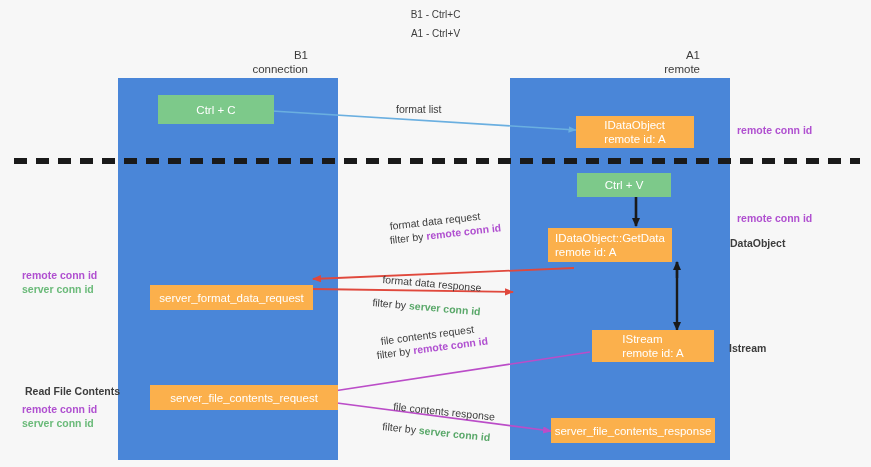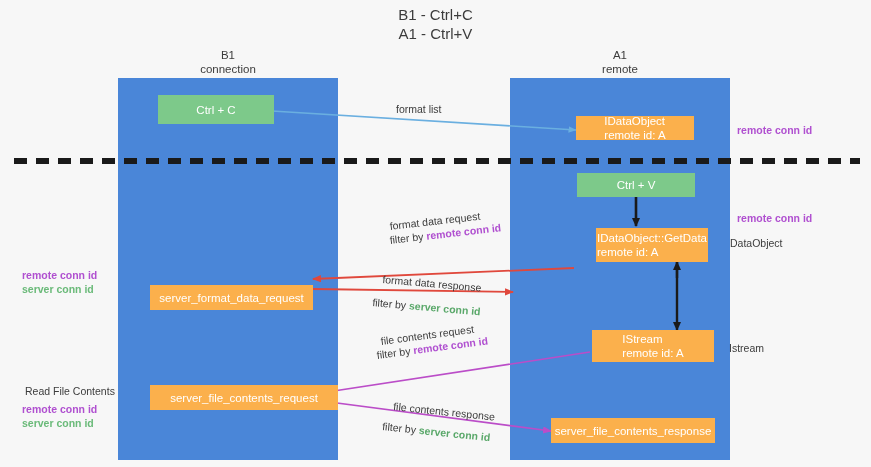--- a/index.html
+++ b/index.html
@@ -8,24 +8,24 @@
     width:871px;height:467px;position:relative;overflow:hidden;
     background:#f7f7f7;
     font-family:"Liberation Sans","DejaVu Sans",sans-serif;
     color:#3c3c3c;
   }
   #stage{position:absolute;left:0;top:0;width:871px;height:467px;}
   .lane{position:absolute;background:#4a86d8;}
   .svg-layer{position:absolute;left:0;top:0;width:871px;height:467px;pointer-events:none;}
   .title{
     position:absolute;left:0;top:5px;width:871px;text-align:center;
-    font-size:15px;line-height:19px;color:#3c3c3c;white-space:pre;
+    font-size:10px;line-height:19px;color:#3c3c3c;white-space:pre;
   }
   .lane-head{
-    position:absolute;text-align:center;font-size:11.5px;line-height:14px;
+    position:absolute;text-align:right;font-size:11.5px;line-height:14px;
     color:#3c3c3c;white-space:pre;
   }
   .node{
     position:absolute;box-sizing:border-box;display:flex;
     align-items:center;justify-content:center;text-align:left;
     color:#ffffff;font-size:11.5px;line-height:14px;white-space:pre;
     padding:2px 4px;
   }
   .node.green{background:#7dc98a;}
   .node.orange{background:#fbb04c;}
@@ -33,21 +33,21 @@
     position:absolute;font-size:10.5px;line-height:13px;color:#3c3c3c;
     white-space:nowrap;
   }
   .edge-label .hl-purple{color:#b050d0;font-weight:bold;}
   .edge-label .hl-green{color:#5aa86a;font-weight:bold;}
   .side-label{
     position:absolute;font-size:10.5px;line-height:14px;white-space:nowrap;
   }
   .side-label.purple{color:#b050d0;font-weight:bold;}
   .side-label.green{color:#6aba79;font-weight:bold;}
-  .side-label.plain{color:#3c3c3c;}
+  .side-label.plain{color:#3c3c3c;font-weight:bold;}
   .rot-a{transform:rotate(-6.5deg);transform-origin:left top;}
   .rot-b{transform:rotate(-7.5deg);transform-origin:left top;}
   .rot-c{transform:rotate(5deg);transform-origin:left top;}
   .rot-d{transform:rotate(6deg);transform-origin:left top;}
 </style>
 </head>
 <body>
 
 <div id="stage">
 
@@ -92,26 +92,26 @@
   <div class="title">B1 - Ctrl+C
 A1 - Ctrl+V</div>
 
   <div class="lane-head" style="left:148px;top:48px;width:160px;">B1
 connection</div>
   <div class="lane-head" style="left:540px;top:48px;width:160px;">A1
 remote</div>
 
   <div class="node green" style="left:158px;top:95px;width:116px;height:29px;">Ctrl + C</div>
 
-  <div class="node orange" style="left:576px;top:116px;width:118px;height:24px;">IDataObject
+  <div class="node orange" style="left:576px;top:116px;width:118px;height:32px;">IDataObject
 remote id: A</div>
 
-  <div class="node green" style="left:577px;top:173px;width:118px;height:24px;">Ctrl + V</div>
+  <div class="node green" style="left:577px;top:173px;width:94px;height:24px;">Ctrl + V</div>
 
-  <div class="node orange" style="left:596px;top:228px;width:112px;height:34px;">IDataObject::GetData
+  <div class="node orange" style="left:548px;top:228px;width:124px;height:34px;">IDataObject::GetData
 remote id: A</div>
 
   <div class="node orange" style="left:150px;top:285px;width:163px;height:25px;">server_format_data_request</div>
 
 
   <div class="node orange" style="left:592px;top:330px;width:122px;height:32px;">IStream
 remote id: A</div>
 
   <div class="node orange" style="left:150px;top:385px;width:188px;height:25px;">server_file_contents_request</div>
 

